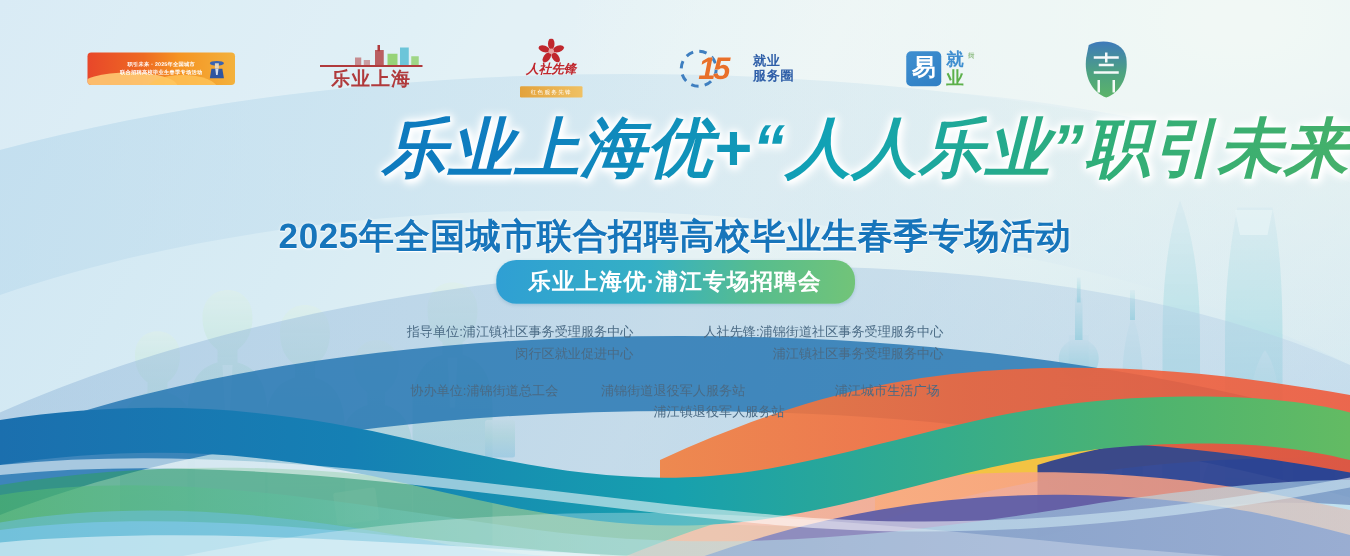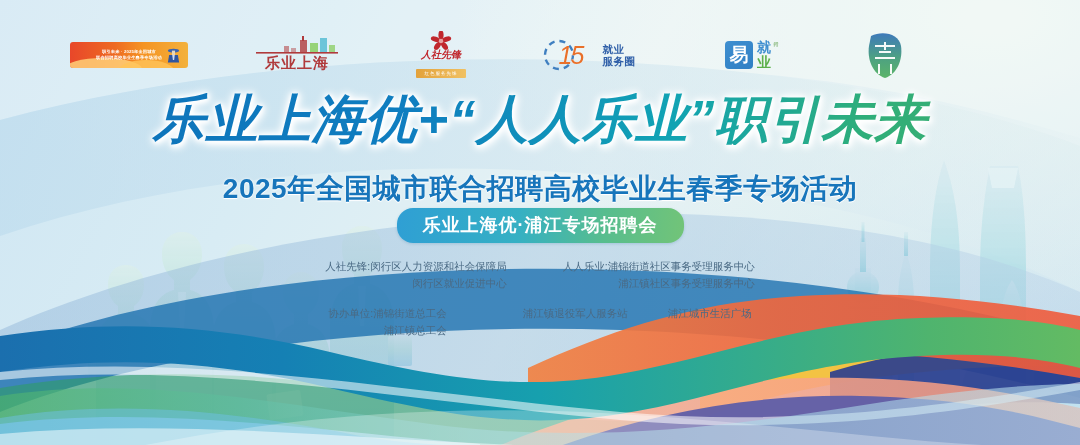--- a/index.html
+++ b/index.html
@@ -66,21 +66,21 @@
   }
   .logo-rsxf .rs-bar{
     position:absolute;left:50%;transform:translateX(-50%);bottom:0;
     width:50px;height:9px;border-radius:1px;
     background:linear-gradient(90deg,#e3a23b,#f0c163);
     color:#fff;font-size:4.5px;text-align:center;line-height:9px;letter-spacing:1px;
   }
 
   .logo-jyfw{margin-left:64px;width:104px;height:42px;position:relative;display:flex;align-items:center;}
   .logo-jyfw .jy-num{
-    color:#e8702a;font-size:25px;font-weight:normal;font-style:italic;line-height:1;
+    color:#e8702a;font-size:25px;font-weight:bold;font-style:italic;line-height:1;
     letter-spacing:-2px;text-shadow:0 0 0 #fff;
   }
   .logo-jyfw .jy-words{
     display:flex;flex-direction:column;margin-left:20px;
     color:#2f5fa8;font-size:10.5px;font-weight:bold;line-height:1.15;letter-spacing:.5px;
   }
 
   .logo-yjy{margin-left:62px;width:88px;height:40px;position:relative;display:flex;align-items:center;}
   .logo-yjy .y-box{
     width:28px;height:28px;border-radius:4px;
@@ -109,21 +109,21 @@
     position:absolute;left:1px;top:22px;font-size:5px;color:#444;letter-spacing:2px;
   }
   .logo-pj .pj-seal{
     width:21px;height:22px;border:1.6px solid #c0272d;border-radius:2px;margin-left:8px;
     color:#c0272d;font-size:12px;line-height:19px;text-align:center;font-weight:bold;
     font-family:"DejaVu Serif",serif;
   }
 
   
   .headline{
-    position:absolute;top:93px;left:0;width:1080px;text-align:center;z-index:30;
+    position:absolute;top:93px;left:0;width:1080px;text-align:right;z-index:30;
     font-size:52px;line-height:1;font-weight:bold;font-style:italic;
     letter-spacing:1px;white-space:nowrap;
     background:linear-gradient(95deg,#0d6fb8 0%,#0f7ec0 38%,#11a3b4 62%,#2fae7a 80%,#45b06a 100%);
     -webkit-background-clip:text;background-clip:text;color:transparent;
     -webkit-text-stroke:0px transparent;
     filter:drop-shadow(0 0 2px #ffffff) drop-shadow(0 0 4px #ffffff) drop-shadow(1px 2px 2px rgba(255,255,255,.95));
   }
 
   .subtitle{
     position:absolute;top:170px;left:0;width:1080px;text-align:center;z-index:30;
@@ -408,37 +408,37 @@
   <div class="headline">乐业上海优+“人人乐业”职引未来</div>
   <div class="subtitle">2025年全国城市联合招聘高校毕业生春季专场活动</div>
 
   <div class="pill-wrap">
     <span class="pill">乐业上海优·浦江专场招聘会</span>
   </div>
 
   <div class="credits">
     <div class="credits-row">
       <div class="cred-block">
-        <span class="ln1">人社先锋:闵行区人力资源和社会保障局</span>
+        <span class="ln1">指导单位:浦江镇社区事务受理服务中心</span>
         <span class="ln2">闵行区就业促进中心</span>
       </div>
       <div class="gap-a"></div>
       <div class="cred-block">
-        <span class="ln1">人人乐业:浦锦街道社区事务受理服务中心</span>
+        <span class="ln1">人社先锋:浦锦街道社区事务受理服务中心</span>
         <span class="ln2">浦江镇社区事务受理服务中心</span>
       </div>
     </div>
 
     <div class="credits-row">
       <div class="cred-block">
         <span class="ln1">协办单位:浦锦街道总工会</span>
-        <span class="ln2">浦江镇总工会</span>
       </div>
       <div class="gap-b"></div>
       <div class="cred-block cred-plain">
+        <span class="ln1">浦锦街道退役军人服务站</span>
         <span class="ln2">浦江镇退役军人服务站</span>
       </div>
       <div class="gap-c"></div>
       <div class="cred-block cred-plain">
         <span class="ln1">浦江城市生活广场</span>
         <span class="ln2"></span>
       </div>
     </div>
   </div>
 

